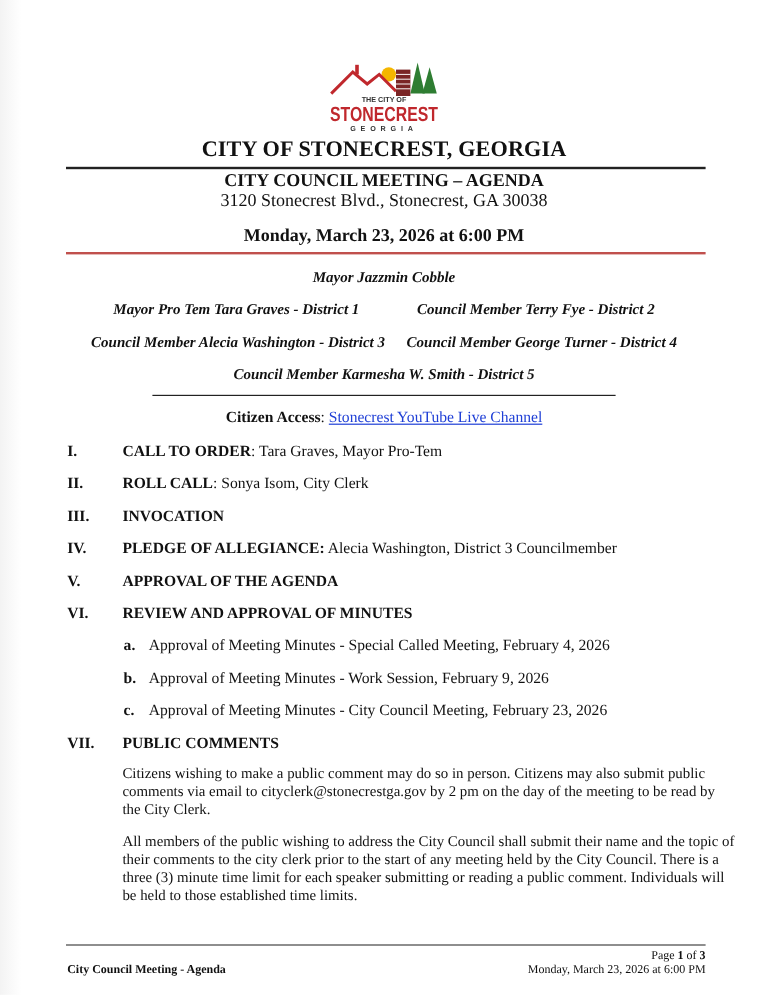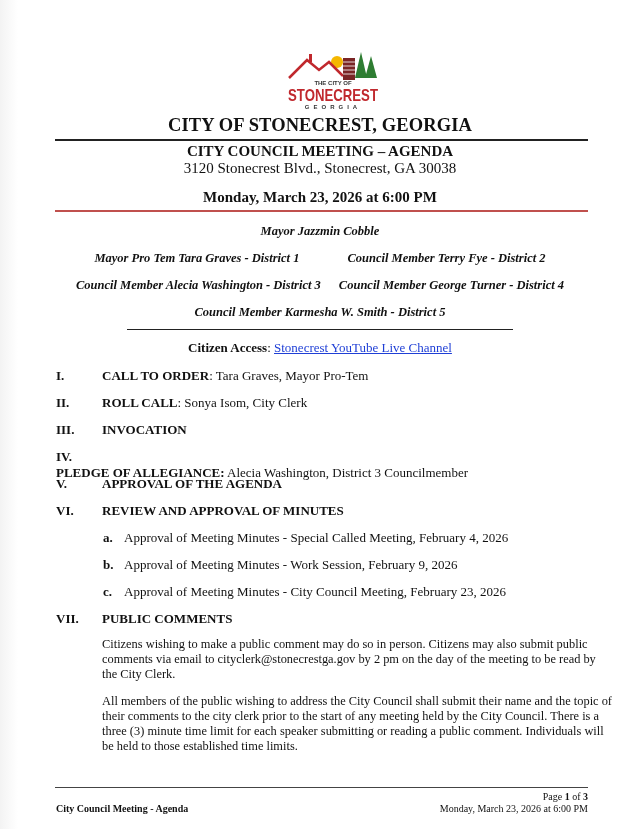--- a/index.html
+++ b/index.html
@@ -7,21 +7,21 @@
     width: 640px; height: 829px; overflow: hidden;
     background: #ffffff;
     font-family: "Liberation Serif", "DejaVu Serif", serif;
     color: #111;
     position: relative;
   }
   .page-edge {
     position: absolute; left: 0; top: 0; width: 18px; height: 829px;
     background: linear-gradient(to right, #f3f3f3, #ffffff);
   }
-  .logo { position: absolute; left: 285px; top: 48px; width: 96px; height: 62px; }
+  .logo { position: absolute; left: 272px; top: 48px; width: 96px; height: 62px; }
   .center { position: absolute; left: 0; width: 640px; text-align: center; }
   .h1 { top: 115px; font-size: 18.5px; font-weight: bold; letter-spacing: 0.1px; }
   .rule { position: absolute; left: 55px; width: 533px; }
   .rule-black { top: 139px; height: 2px; background: #222; }
   .h2 { top: 143px; font-size: 15px; font-weight: bold; }
   .h3 { top: 160px; font-size: 15px; font-weight: normal; }
   .h4 { top: 189px; font-size: 15px; font-weight: bold; }
   .rule-red { top: 210px; height: 2px; background: #c0504d; }
   .officials { font-style: italic; font-weight: bold; font-size: 12.5px; }
   .off-mayor { top: 224px; }
@@ -98,21 +98,21 @@
   <span><span class="lbl">CALL TO ORDER</span><span class="rest">: Tara Graves, Mayor Pro-Tem</span></span>
 </div>
 <div class="item" style="top:395px;">
   <span class="num">II.</span>
   <span><span class="lbl">ROLL CALL</span><span class="rest">: Sonya Isom, City Clerk</span></span>
 </div>
 <div class="item" style="top:422px;justify-content:flex-end;">
   <span class="num">III.</span>
   <span><span class="lbl">INVOCATION</span><span class="rest"></span></span>
 </div>
-<div class="item" style="top:449px;flex-direction:column;">
+<div class="item" style="top:449px;">
   <span class="num">IV.</span>
   <span><span class="lbl">PLEDGE OF ALLEGIANCE:</span><span class="rest"> Alecia Washington, District 3 Councilmember</span></span>
 </div>
 <div class="item" style="top:476px;">
   <span class="num">V.</span>
   <span><span class="lbl">APPROVAL OF THE AGENDA</span><span class="rest"></span></span>
 </div>
 <div class="item" style="top:503px;">
   <span class="num">VI.</span>
   <span><span class="lbl">REVIEW AND APPROVAL OF MINUTES</span><span class="rest"></span></span>

